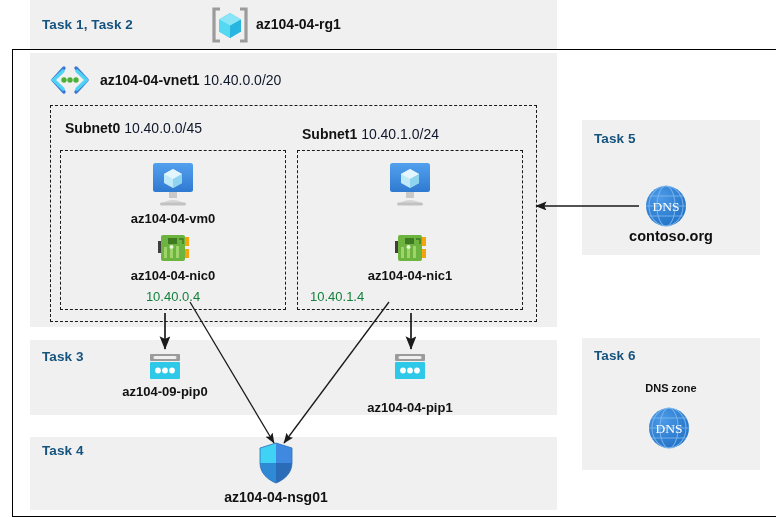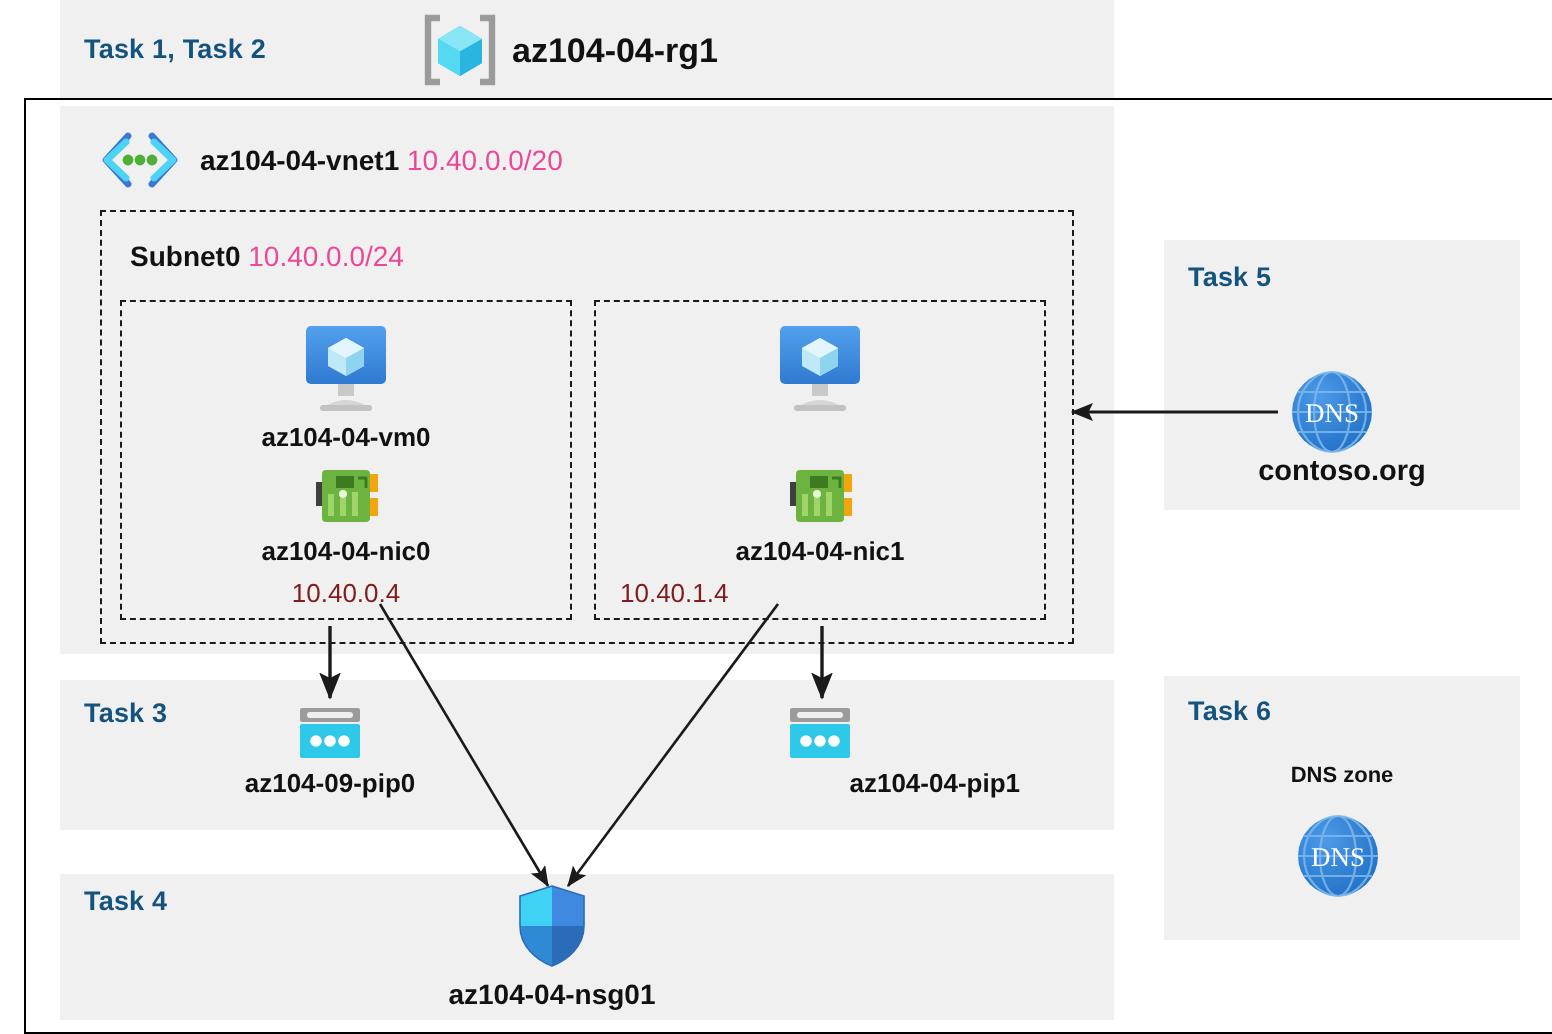--- a/index.html
+++ b/index.html
@@ -6,24 +6,24 @@
   body{font-family:"Liberation Sans",sans-serif;}
   #stage{position:relative;width:776px;height:517px;background:#ffffff;overflow:hidden;
          box-sizing:border-box;margin-left:12px;}
   .frame{position:absolute;left:0;top:49px;width:776px;height:468px;
          border:1.5px solid #000;box-sizing:border-box;}
   .panel{position:absolute;background:#f0f0f0;box-sizing:border-box;}
   .tasklabel{position:absolute;color:#15537f;font-weight:bold;font-size:13.5px;
              letter-spacing:.1px;white-space:nowrap;}
   .name{position:absolute;font-weight:bold;font-size:13px;color:#111;white-space:nowrap;
         text-align:center;}
-  .sub{position:absolute;font-size:13px;color:#7f1d1d;white-space:nowrap;}
+  .sub{position:absolute;font-size:13px;color:#15803d;white-space:nowrap;}
   .hdr{position:absolute;font-size:14px;color:#111;white-space:nowrap;}
   .hdr b{font-weight:bold;}
-  .hdr span.cidr{font-weight:normal;color:#ec4899;}
+  .hdr span.cidr{font-weight:normal;color:#0f172a;}
   .dash{position:absolute;border:1.4px dashed #1a1a1a;box-sizing:border-box;background:transparent;}
   .ico{position:absolute;text-align:right;}
   svg{display:block;overflow:visible;}
   .arrows{position:absolute;left:0;top:0;width:776px;height:517px;pointer-events:none;}
 </style>
 </head>
 <body>
 
 <div id="stage">
 
@@ -35,21 +35,21 @@
     <svg width="40" height="38" viewBox="0 0 40 38">
       <path d="M10 3 L4 3 L4 35 L10 35" fill="none" stroke="#9b9b9b" stroke-width="3.2"></path>
       <path d="M30 3 L36 3 L36 35 L30 35" fill="none" stroke="#9b9b9b" stroke-width="3.2"></path>
       <polygon points="20,7 31,13.5 31,25.5 20,32 9,25.5 9,13.5" fill="#2ec8e8"></polygon>
       <polygon points="20,7 31,13.5 20,19.8 9,13.5" fill="#8ae6f7"></polygon>
       <polygon points="20,19.8 31,13.5 31,25.5 20,32" fill="#28b6e0"></polygon>
       <polygon points="20,19.8 9,13.5 9,25.5 20,32" fill="#55d9f2"></polygon>
     </svg>
   </div>
 
-  <div class="name" style="left:244px;top:16px;font-size:17px;">az104-04-rg1</div>
+  <div class="name" style="left:244px;top:16px;font-size:14px;">az104-04-rg1</div>
 
   <div class="frame"></div>
 
   <div class="panel" style="left:18px;top:53px;width:527px;height:274px;"></div>
 
   <div class="ico" style="left:36px;top:65px;">
     <svg width="44" height="30" viewBox="0 0 44 30">
       <path d="M16 3 L5 15 L16 27" fill="none" stroke="#3b78d4" stroke-width="3.4" stroke-linecap="round" stroke-linejoin="round"></path>
       <path d="M13 6 L3.5 15 L13 24" fill="none" stroke="#4ed3f5" stroke-width="3.4" stroke-linecap="round" stroke-linejoin="round" transform="translate(2,0)"></path>
       <path d="M28 3 L39 15 L28 27" fill="none" stroke="#3b78d4" stroke-width="3.4" stroke-linecap="round" stroke-linejoin="round"></path>
@@ -62,21 +62,21 @@
 
   <div class="hdr" style="left:88px;top:72px;">
     <b>az104-04-vnet1</b>
     <span class="cidr">10.40.0.0/20</span>
   </div>
 
   <div class="dash" style="left:38px;top:105px;width:487px;height:217px;"></div>
 
   <div class="hdr" style="left:53px;top:120px;">
     <b>Subnet0</b>
-    <span class="cidr">10.40.0.0/24</span>
+    <span class="cidr">10.40.0.0/45</span>
   </div>
   <div class="dash" style="left:48px;top:150px;width:226px;height:160px;"></div>
 
   <div class="ico" style="left:135px;top:160px;">
     <svg width="52" height="48" viewBox="0 0 52 48">
       <defs>
           <linearGradient id="vmg0" x1="0" y1="0" x2="0" y2="1">
         <stop offset="0" stop-color="#53a0ee"></stop>
             <stop offset="1" stop-color="#2f7ad1"></stop>
       </linearGradient>
@@ -102,20 +102,24 @@
       <rect x="9" y="15" width="3" height="11" fill="#9fd46a"></rect>
       <rect x="15" y="17" width="3" height="9" fill="#9fd46a"></rect>
       <rect x="21" y="14" width="3" height="12" fill="#9fd46a"></rect>
       <circle cx="16.5" cy="15" r="2" fill="#e9f7d8"></circle>
       <path d="M24 7 h4 v5" fill="none" stroke="#3d7a22" stroke-width="1.4"></path>
     </svg>
   </div>
   <div class="name" style="left:61px;top:268px;width:200px;">az104-04-nic0</div>
   <div class="sub" style="left:61px;top:289px;width:200px;text-align:center;">10.40.0.4</div>
 
+  <div class="hdr" style="left:290px;top:126px;">
+    <b>Subnet1</b>
+    <span class="cidr">10.40.1.0/24</span>
+  </div>
   <div class="dash" style="left:285px;top:150px;width:226px;height:160px;"></div>
 
   <div class="ico" style="left:372px;top:160px;">
     <svg width="52" height="48" viewBox="0 0 52 48">
       <defs>
           <linearGradient id="vmg1" x1="0" y1="0" x2="0" y2="1">
         <stop offset="0" stop-color="#53a0ee"></stop>
             <stop offset="1" stop-color="#2f7ad1"></stop>
       </linearGradient>
         </defs>
@@ -164,21 +168,21 @@
   <div class="ico" style="left:380px;top:352px;">
     <svg width="36" height="30" viewBox="0 0 36 30">
       <rect x="3" y="2" width="30" height="7" rx="1" fill="#9b9b9b"></rect>
       <rect x="6.5" y="4" width="23" height="3" rx="1.5" fill="#efefef"></rect>
       <rect x="3" y="10" width="30" height="17" rx="1" fill="#2ec8e8"></rect>
       <circle cx="11" cy="18.5" r="2.9" fill="#ffffff"></circle>
       <circle cx="18" cy="18.5" r="2.9" fill="#ffffff"></circle>
       <circle cx="25" cy="18.5" r="2.9" fill="#ffffff"></circle>
     </svg>
   </div>
-  <div class="name" style="left:298px;top:384px;width:200px;text-align:right;">az104-04-pip1</div>
+  <div class="name" style="left:298px;top:400px;width:200px;">az104-04-pip1</div>
 
   <div class="panel" style="left:18px;top:437px;width:527px;height:73px;"></div>
   <div class="tasklabel" style="left:30px;top:443px;">Task 4</div>
 
   <div class="ico" style="left:245px;top:441px;">
     <svg width="38" height="44" viewBox="0 0 38 44">
       <defs>
         <clipPath id="shclip">
             <path d="M19 2 L35 7 L35 22 C35 32 27 39 19 42 C11 39 3 32 3 22 L3 7 Z"></path>
           </clipPath>

